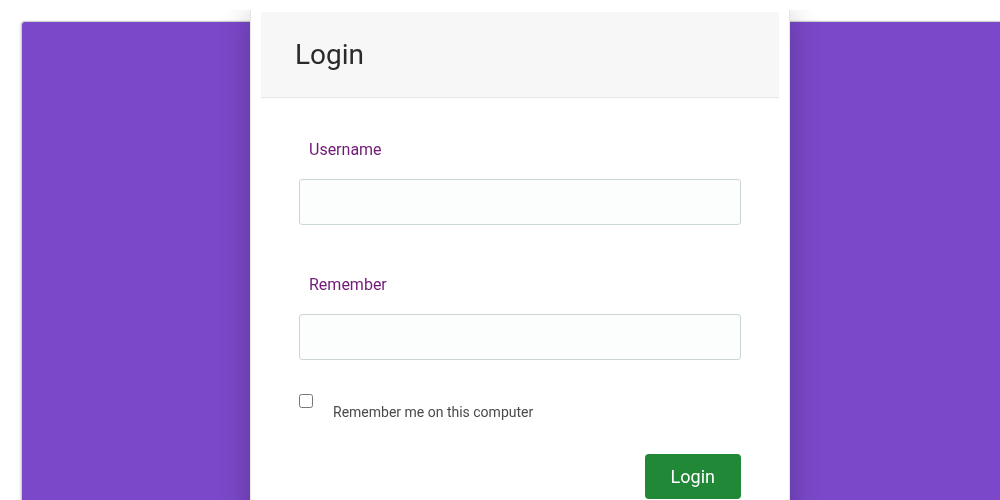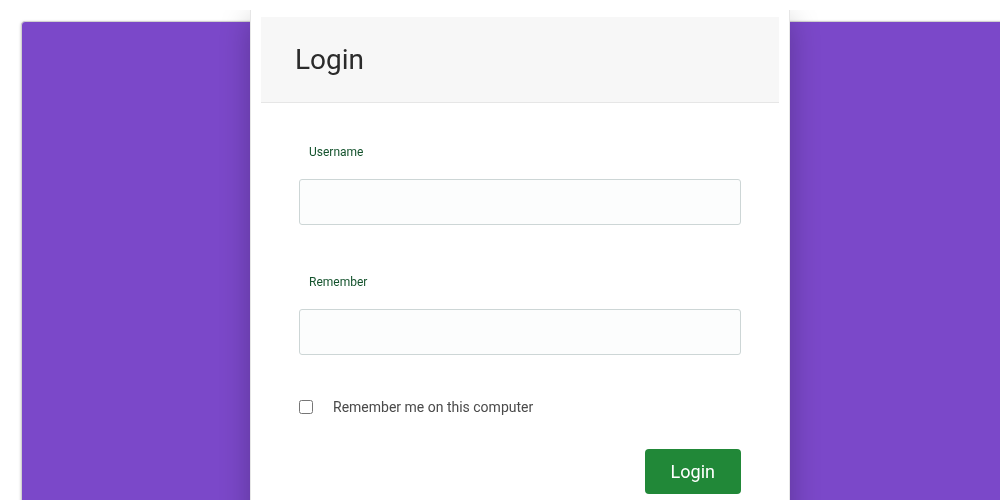--- a/index.html
+++ b/index.html
@@ -45,39 +45,38 @@
       color: #2b2b2b;
     }
     .card-body {
       padding: 22px 28px 20px 28px;
     }
     .form-group {
       margin-bottom: 20px;
     }
     .form-label {
       display: block;
-      font-size: 12px;
-      color: #14532d;
+      font-size: 16px;
+      color: #701a75;
       margin-bottom: 10px;
       font-weight: 400;
     }
     .form-input {
       width: 100%;
       height: 46px;
       border: 1px solid #cdd6d6;
       border-radius: 3px;
       background: #fcfdfd;
       padding: 8px 12px;
       font-size: 16px;
       color: #333;
       outline: none;
     }
     .checkbox-row {
       display: flex;
-      align-items: center;
       padding: 4px 0 14px 10px;
       font-size: 14px;
       color: #4a4a4a;
       margin-top: 18px;
     }
     .checkbox-row input[type="checkbox"] {
       width: 14px;
       height: 14px;
       margin-right: 10px;
       cursor: pointer;

